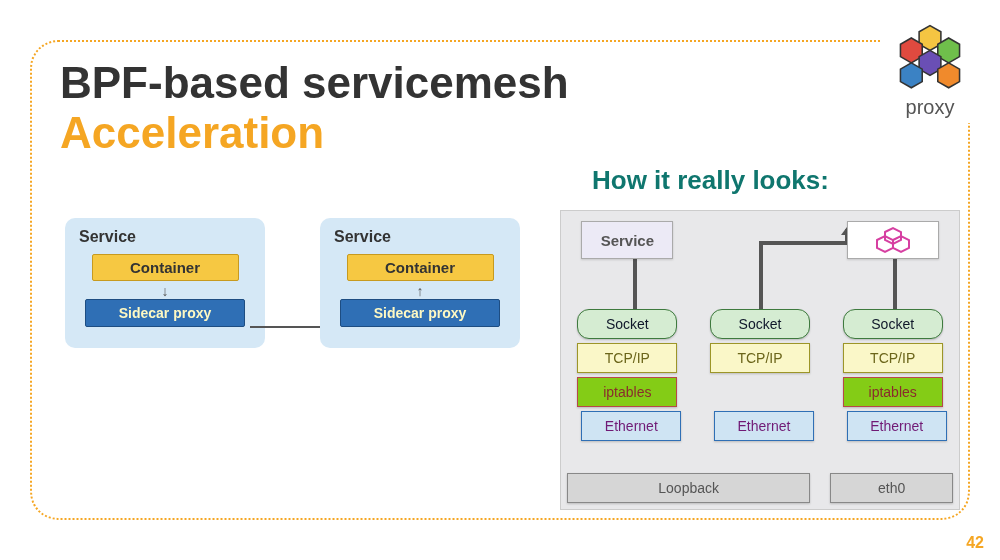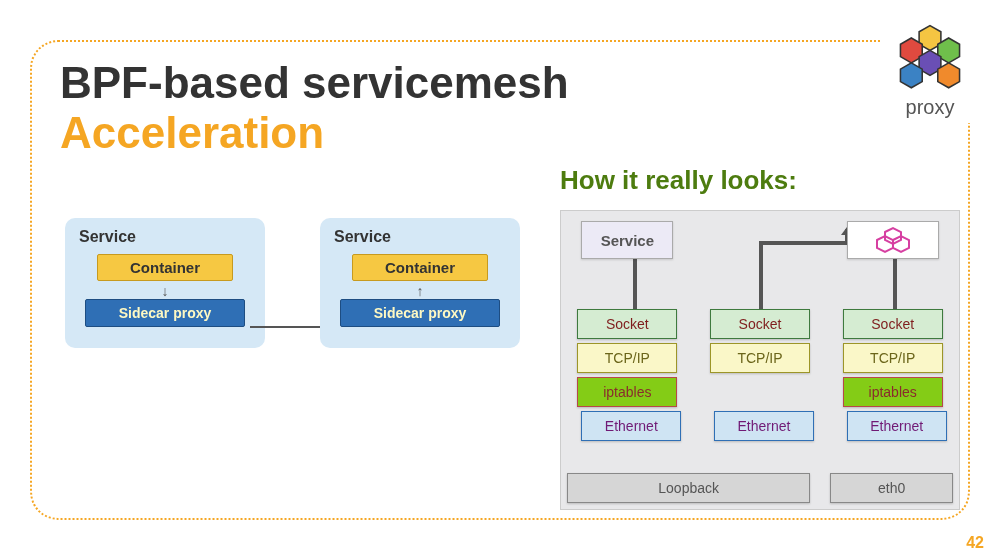--- a/index.html
+++ b/index.html
@@ -37,24 +37,24 @@
   }
   .subtitle {
     position: absolute;
     left: 60px; top: 108px;
     font-size: 44px;
     font-weight: 700;
     color: #f5a623;
   }
   .right-heading {
     position: absolute;
-    left: 560px; top: 165px;
+    left: 592px; top: 165px;
     font-size: 26px;
     font-weight: 600;
-    color: #4d7c0f;
+    color: #0f766e;
   }
   
   .service-box {
     position: absolute;
     width: 200px; height: 130px;
     background: #d5e8f6;
     border-radius: 10px;
     padding: 10px 14px;
   }
   .service-box-1 { left: 65px; top: 218px; }
@@ -62,21 +62,21 @@
   .svc-label { font-size: 16px; font-weight: 700; color: #333; margin-bottom: 8px; }
   .container-chip {
     background: #f6c842;
     border: 1px solid #c79a1f;
     border-radius: 2px;
     text-align: center;
     font-size: 15px;
     font-weight: 600;
     padding: 4px 0;
     margin: 0 auto 4px auto;
-    width: 136px;
+    width: 147px;
     color: #333;
   }
   .proxy-chip {
     background: #2f6fb5;
     border: 1px solid #1d4d82;
     border-radius: 2px;
     text-align: center;
     font-size: 14px;
     font-weight: 600;
     padding: 5px 0;
@@ -119,21 +119,21 @@
   .topbox.svc { background: #eceaf6; color: #555; }
   .topbox.proxy { background: #fff; }
   .stack-box {
     width: 100px; height: 30px;
     border-width: 1px; border-style: solid;
     display: flex; align-items: center; justify-content: center;
     font-size: 14px; font-weight: 500;
     margin-bottom: 4px;
     box-shadow: 0 1px 2px rgba(0,0,0,0.2);
   }
-  .socket   { background: #d5ecd2; border-color: #3e7a3e; color: #7f1d1d; }
+  .socket   { background: #d5ecd2; border-color: #3e7a3e; color: #0f172a; border-radius: 12px; }
   .tcpip    { background: #faf7c8; border-color: #9c9528; color: #6b651a; }
   .iptables { background: #84cc16; border-color: #b84848; color: #8a2c2c; }
   .ethernet { background: #cfe4f3; border-color: #2f6fb5; color: #701a75; margin-left: 8px; }
   .bottom-box {
     background: #d6d6d6; border: 1px solid #888;
     height: 30px;
     display: flex; align-items: center; justify-content: center;
     font-size: 14px; color: #555; font-weight: 500;
     box-shadow: 0 1px 2px rgba(0,0,0,0.2);
   }

